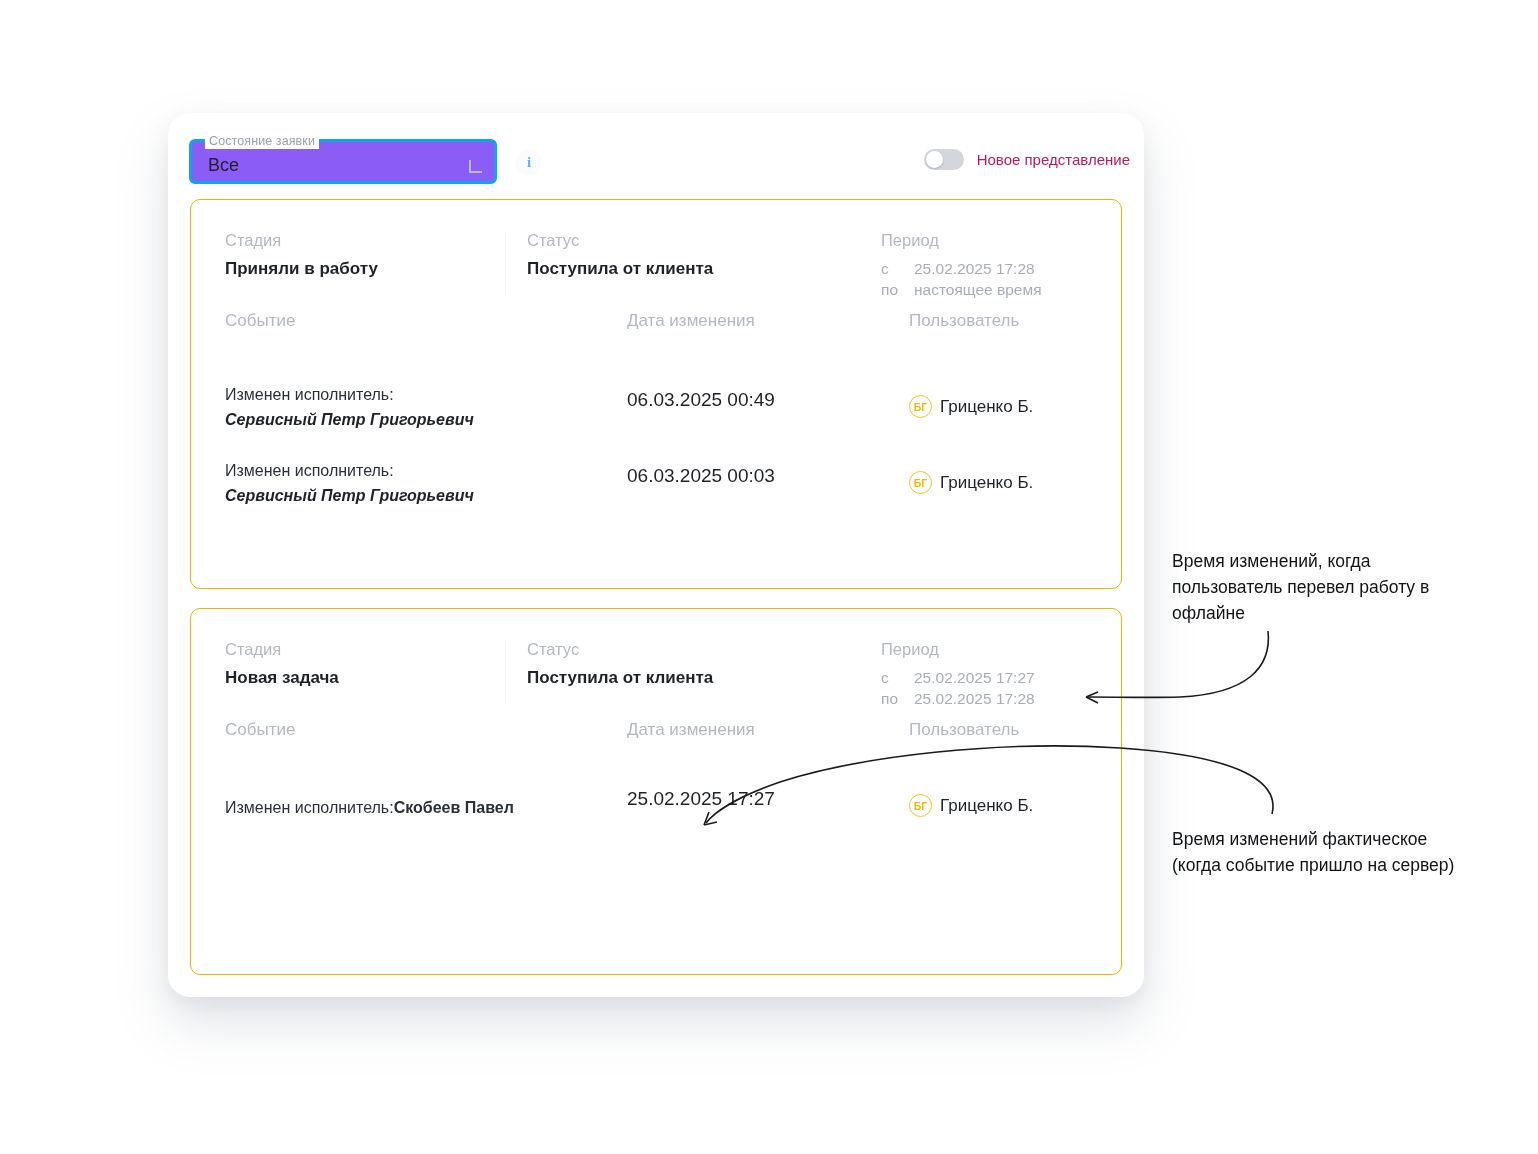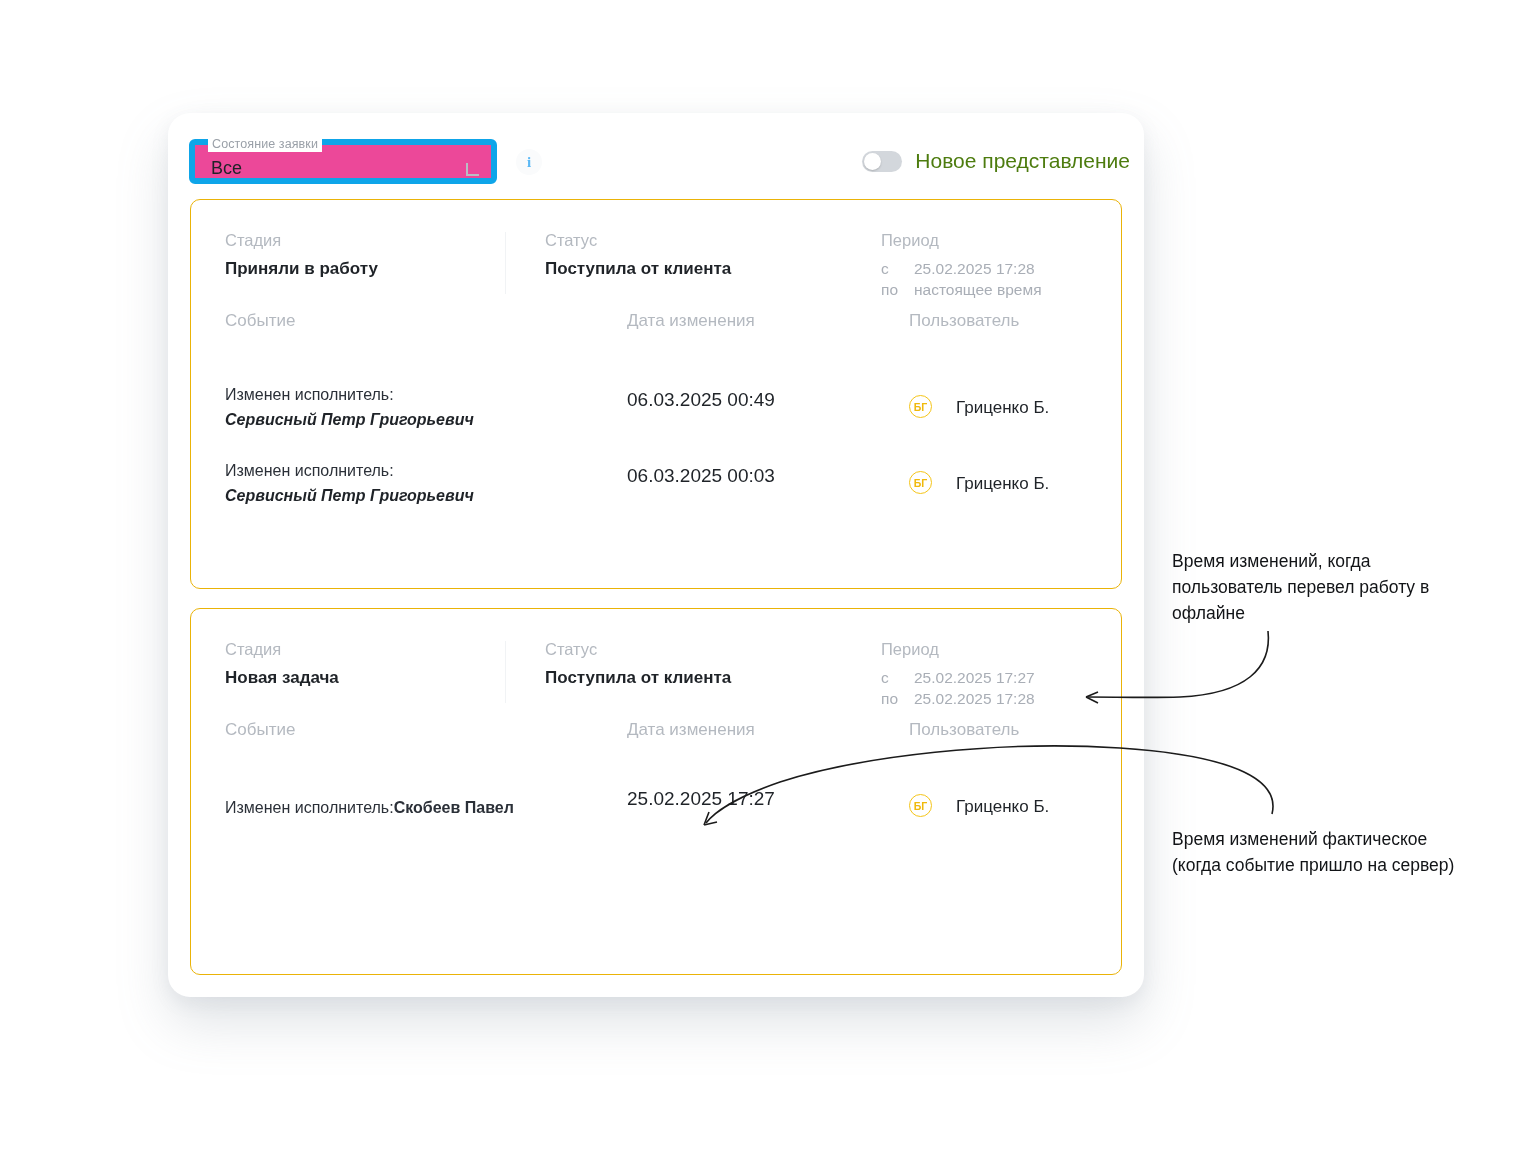--- a/index.html
+++ b/index.html
@@ -34,23 +34,23 @@
     left: 0; top: 0;
     width: 976px;
     height: 84px;
   }
   #state-select {
     position: absolute;
     left: 21px;
     top: 26px;
     width: 308px;
     height: 45px;
-    border: 6px solid #0ea5e9;
+    border: 3px solid #0ea5e9;
     border-radius: 6px;
-    background: #ec4899;
+    background: #8b5cf6;
     box-sizing: border-box;
   }
   #state-select-label {
     position: absolute;
     left: 13px;
     top: -8px;
     background: #ffffff;
     padding: 0 4px;
     font-size: 12.5px;
     color: #9aa0a8;
@@ -112,22 +112,22 @@
     position: absolute;
     left: 2px;
     top: 2px;
     width: 17px;
     height: 17px;
     border-radius: 50%;
     background: #ffffff;
     box-shadow: 0 1px 2px rgba(0,0,0,0.18);
   }
   #view-toggle-label {
-    font-size: 21px;
-    color: #4d7c0f;
+    font-size: 15px;
+    color: #be185d;
     white-space: nowrap;
   }
 
   
   .history-card {
     position: absolute;
     left: 22px;
     width: 932px;
     background: #ffffff;
     border: 1px solid #eab308;
@@ -136,21 +136,21 @@
   }
   #card-0 { top: 86px;  height: 390px; }
   #card-1 { top: 495px; height: 367px; }
 
   .card-head {
     position: relative;
     height: 110px;
   }
   .head-col { position: absolute; top: 30px; }
   .head-col.stage  { left: 34px;  width: 300px; }
-  .head-col.status { left: 336px; width: 330px; margin-left: 18px; }
+  .head-col.status { left: 336px; width: 330px; }
   .head-col.period { left: 690px; width: 230px; }
 
   .col-divider {
     position: absolute;
     left: 314px;
     top: 32px;
     width: 1px;
     height: 62px;
     background: #f1f3f5;
   }
@@ -194,21 +194,21 @@
   .eh.c-user  { left: 718px; }
 
   .event-row {
     position: relative;
     height: 62px;
   }
   .event-row .cell { position: absolute; }
   .cell.c-event { left: 34px; top: 0; width: 390px; }
   .cell.c-date  { left: 436px; top: 4px; width: 200px; }
   .cell.c-pin   { left: 648px; top: 12px; }
-  .cell.c-user  { left: 718px; top: 11px; display: flex; align-items: flex-end; gap: 24px; }
+  .cell.c-user  { left: 718px; top: 11px; display: flex; align-items: center; gap: 8px; }
 
   .ev-line1 {
     font-size: 16px;
     color: #2b3038;
     line-height: 22px;
   }
   .ev-line2 {
     font-size: 16px;
     color: #1f2328;
     font-weight: bold;

